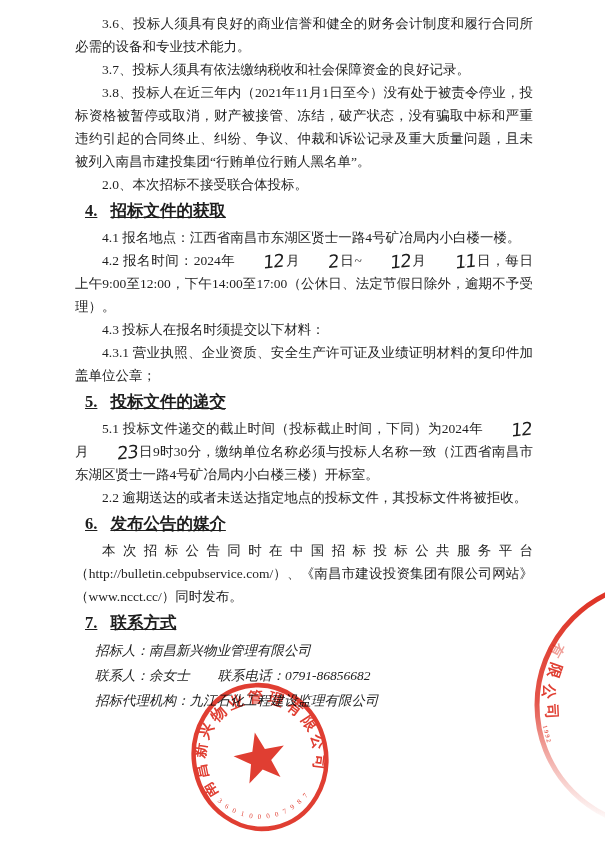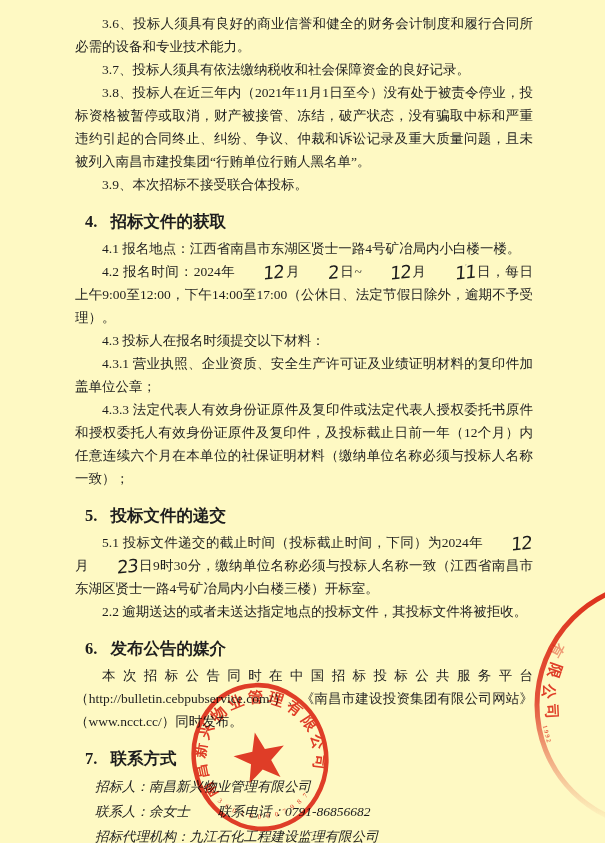--- a/index.html
+++ b/index.html
@@ -1,38 +1,39 @@
 <!DOCTYPE html>
 <html><head>
 <meta charset="utf-8">
 <style>
   html,body{margin:0;padding:0;background:#d9d9d9;}
   .page{
     position:relative;
     width:605px;height:843px;
-    background:#fef9c3;
+    background:#ffffff;
     overflow:hidden;
     box-sizing:border-box;
     padding:12px 72px 0 75px;
     font-family:"Liberation Serif","DejaVu Serif",serif;
     color:#1e1e1e;
   }
   .para{
     font-size:13.5px;
     line-height:23px;
     margin:0;
     text-align:justify;
     text-indent:2em;
   }
   .heading{
     font-size:16.5px;
     line-height:27px;
     font-weight:700;
-    margin:12px 0 2px 10px;
+    margin:1px 0 2px 10px;
     text-indent:0;
+    text-decoration:underline;
   }
   .heading .num{margin-right:13px;}
   .hw{
     display:inline-block;
     font-family:"DejaVu Sans",sans-serif;
     font-size:18px;
     line-height:10px;
     font-weight:400;
     color:#1c1c1c;
     transform:rotate(-6deg) skewX(-9deg);
@@ -58,32 +59,31 @@
   }
 </style>
 </head>
 <body>
 
 <div class="page">
 
   <p class="para">3.6、投标人须具有良好的商业信誉和健全的财务会计制度和履行合同所必需的设备和专业技术能力。</p>
   <p class="para">3.7、投标人须具有依法缴纳税收和社会保障资金的良好记录。</p>
   <p class="para">3.8、投标人在近三年内（2021年11月1日至今）没有处于被责令停业，投标资格被暂停或取消，财产被接管、冻结，破产状态，没有骗取中标和严重违约引起的合同终止、纠纷、争议、仲裁和诉讼记录及重大质量问题，且未被列入南昌市建投集团“行贿单位行贿人黑名单”。</p>
-  <p class="para">3.9、本次招标不接受联合体投标。</p>
+  <p class="para">2.0、本次招标不接受联合体投标。</p>
 
   <div class="heading">
     <span class="num">4.</span><span>招标文件的获取</span>
   </div>
   <p class="para">4.1 报名地点：江西省南昌市东湖区贤士一路4号矿冶局内小白楼一楼。</p>
   <p class="para">
     <span>4.2 报名时间：2024年</span><span class="hw">12</span><span>月</span><span class="hw">2</span><span>日~</span><span class="hw">12</span><span>月</span><span class="hw">11</span><span>日，每日上午9:00至12:00，下午14:00至17:00（公休日、法定节假日除外，逾期不予受理）。</span>
   </p>
   <p class="para">4.3 投标人在报名时须提交以下材料：</p>
   <p class="para">4.3.1 营业执照、企业资质、安全生产许可证及业绩证明材料的复印件加盖单位公章；</p>
-  <p class="para">4.3.3 法定代表人有效身份证原件及复印件或法定代表人授权委托书原件和授权委托人有效身份证原件及复印件，及投标截止日前一年（12个月）内任意连续六个月在本单位的社保证明材料（缴纳单位名称必须与投标人名称一致）；</p>
 
   <div class="heading">
     <span class="num">5.</span><span>投标文件的递交</span>
   </div>
   <p class="para">
     <span>5.1 投标文件递交的截止时间（投标截止时间，下同）为2024年</span><span class="hw">12</span><span>月</span><span class="hw">23</span><span>日9时30分，缴纳单位名称必须与投标人名称一致（江西省南昌市东湖区贤士一路4号矿冶局内小白楼三楼）开标室。</span>
   </p>
   <p class="para">2.2 逾期送达的或者未送达指定地点的投标文件，其投标文件将被拒收。</p>
 
   <div class="heading">

